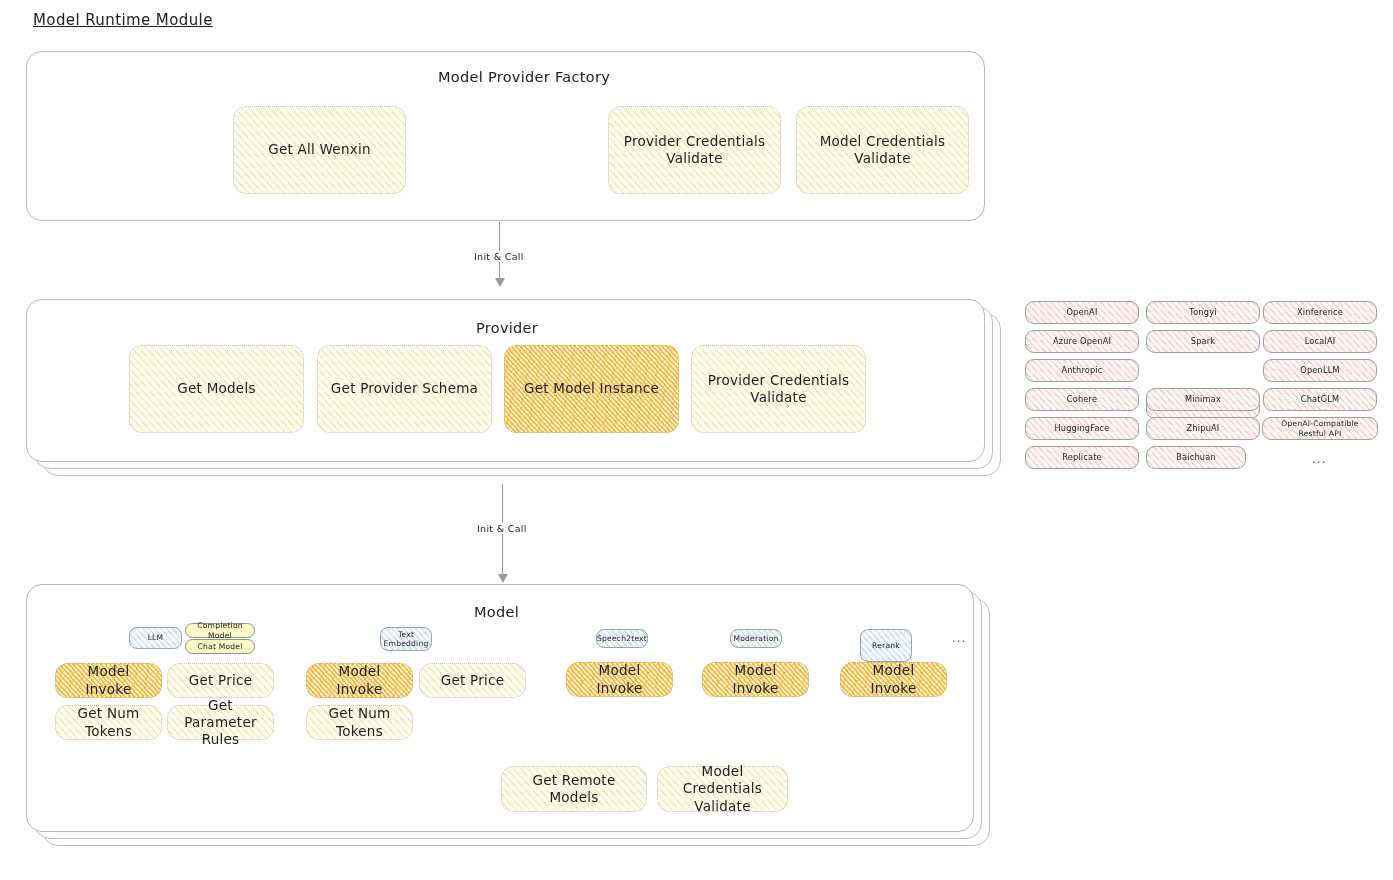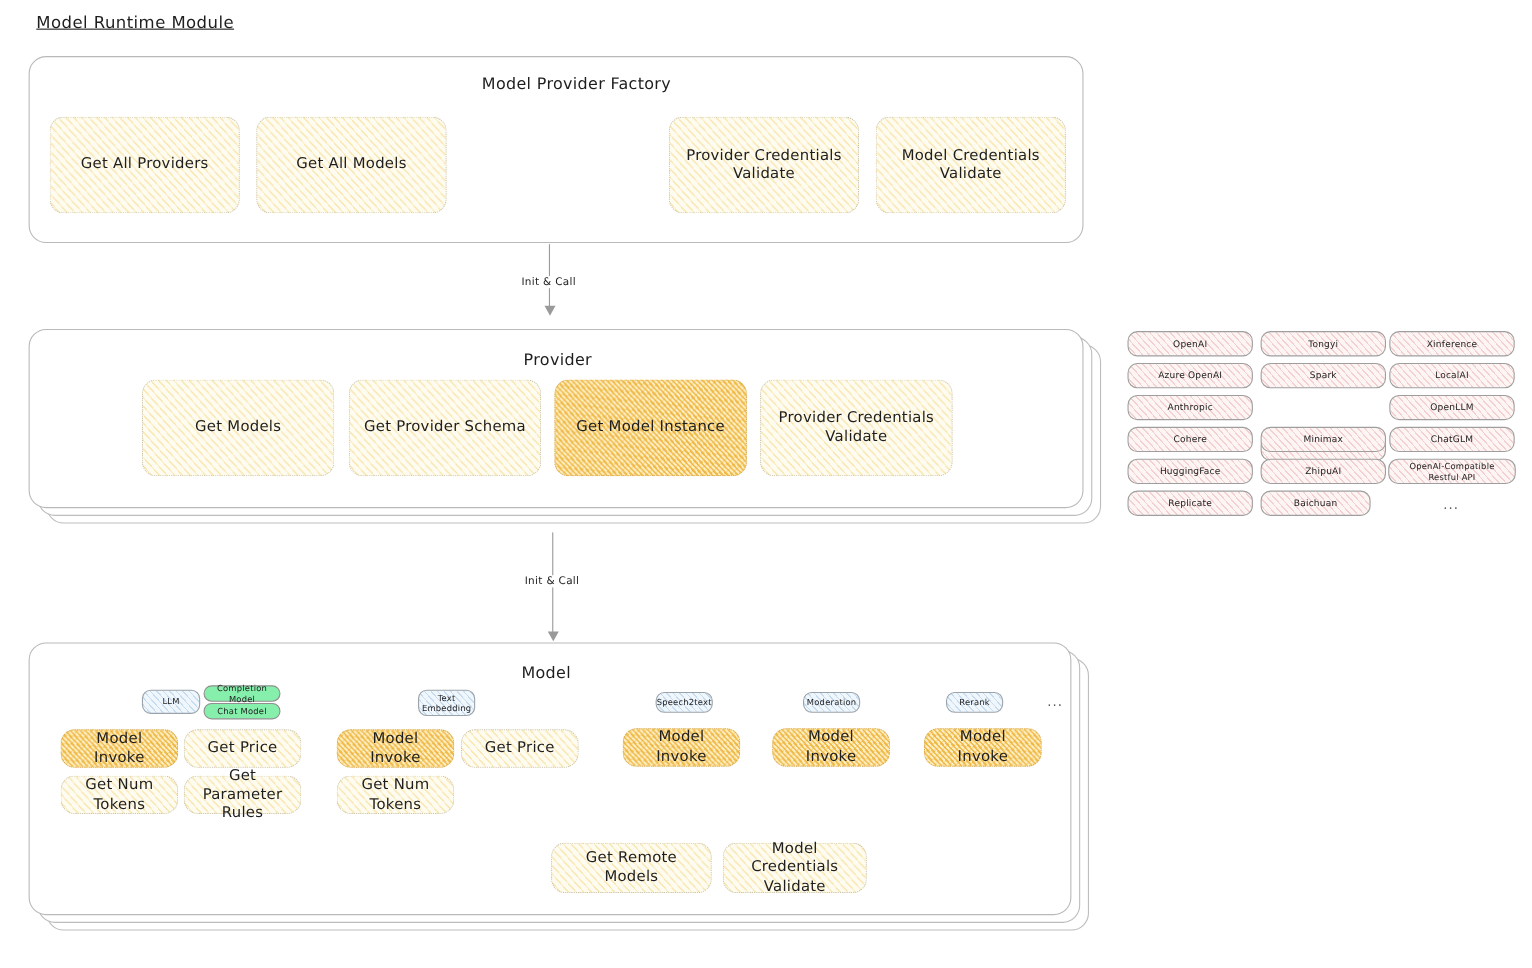--- a/index.html
+++ b/index.html
@@ -74,21 +74,21 @@
     font-size:8.2px;color:#1e1e1e;line-height:1.25;padding:2px 4px;
     letter-spacing:.2px;
   }
   .tag{
     position:absolute;box-sizing:border-box;
     border:1.1px solid #9aa3ab;border-radius:8px;
     display:flex;align-items:center;justify-content:center;text-align:center;
     font-size:7.6px;color:#1e1e1e;line-height:1.2;padding:1px 4px;
     letter-spacing:.2px;
   }
-  .tag.plain{background:#86efac;border-color:#8f8f8f;}
+  .tag.plain{background:#fef9c3;border-color:#8f8f8f;}
 
   .ellipsis{
     position:absolute;font-size:12px;color:#5a5a5a;letter-spacing:1px;
   }
 
   .arrow-line{position:absolute;width:1.3px;background:#9a9a9a;}
   .arrow-head{position:absolute;width:0;height:0;
     border-left:5px solid transparent;border-right:5px solid transparent;
     border-top:9px solid #9a9a9a;}
   .arrow-label{position:absolute;font-size:9.5px;color:#1e1e1e;
@@ -97,22 +97,21 @@
 </head>
 <body>
 
 <div class="canvas">
 
   <div id="page-title">Model Runtime Module</div>
 
   <div class="sketch-box" style="left:26px;top:51px;width:959px;height:170px;"></div>
   <div class="sec-title" style="left:438px;top:69px;">Model Provider Factory</div>
 
-  <div class="card fill-cream" style="left:45px;top:106px;width:173px;height:88px;">Get All Providers</div>
-  <div class="card fill-cream" style="left:233px;top:106px;width:173px;height:88px;">Get All Models</div>
+  <div class="card fill-cream" style="left:233px;top:106px;width:173px;height:88px;">Get All Wenxin</div>
   <div class="card fill-cream" style="left:608px;top:106px;width:173px;height:88px;">Provider Credentials Validate</div>
   <div class="card fill-cream" style="left:796px;top:106px;width:173px;height:88px;">Model Credentials Validate</div>
 
   <div class="arrow-line" style="left:499px;top:222px;height:60px;"></div>
   <div class="arrow-head" style="left:495px;top:278px;"></div>
   <div class="arrow-label" style="left:470px;top:251px;">Init &amp; Call</div>
 
   <div class="layer" style="left:42px;top:313px;width:959px;height:163px;"></div>
   <div class="layer" style="left:34px;top:306px;width:959px;height:163px;"></div>
   <div class="sketch-box" style="left:26px;top:299px;width:959px;height:163px;"></div>
@@ -166,21 +165,21 @@
   <div class="card amber fill-amber" style="left:306px;top:663px;width:107px;height:35px;">Model Invoke</div>
   <div class="card fill-cream" style="left:419px;top:663px;width:107px;height:35px;">Get Price</div>
   <div class="card fill-cream" style="left:306px;top:705px;width:107px;height:35px;">Get Num Tokens</div>
 
   <div class="tag fill-blue" style="left:596px;top:629px;width:52px;height:19px;">Speech2text</div>
   <div class="card amber fill-amber" style="left:566px;top:662px;width:107px;height:35px;">Model Invoke</div>
 
   <div class="tag fill-blue" style="left:730px;top:629px;width:52px;height:19px;">Moderation</div>
   <div class="card amber fill-amber" style="left:702px;top:662px;width:107px;height:35px;">Model Invoke</div>
 
-  <div class="tag fill-blue" style="left:860px;top:629px;width:52px;height:19px;">Rerank</div>
+  <div class="tag fill-blue" style="left:860px;top:629px;width:52px;height:33px;">Rerank</div>
   <div class="card amber fill-amber" style="left:840px;top:662px;width:107px;height:35px;">Model Invoke</div>
 
   <div class="ellipsis" style="left:952px;top:631px;">...</div>
 
   <div class="card fill-cream" style="left:501px;top:766px;width:146px;height:46px;">Get Remote Models</div>
   <div class="card fill-cream" style="left:657px;top:766px;width:131px;height:46px;">Model Credentials Validate</div>
 
 </div>
 
 </body></html>

